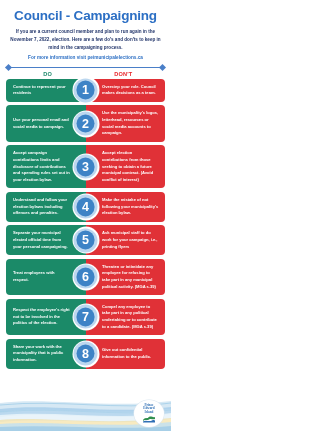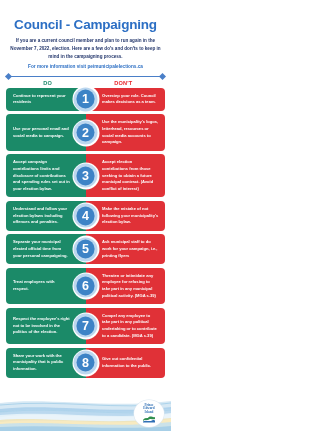--- a/index.html
+++ b/index.html
@@ -26,21 +26,21 @@
   .header {
     padding: 4px 7px 0 7px;
     text-align: center;
   }
   .title {
     color: #2c6fc4;
     font-size: 13.5px;
     font-weight: bold;
     letter-spacing: -0.2px;
     line-height: 1.1;
-    margin: 14px 0 4px 0;
+    margin: 5px 0 4px 0;
     white-space: nowrap;
   }
   .intro {
     color: #23366b;
     font-size: 4.6px;
     font-weight: bold;
     line-height: 1.75;
     margin: 0 2px 3px 2px;
   }
   .visit {

